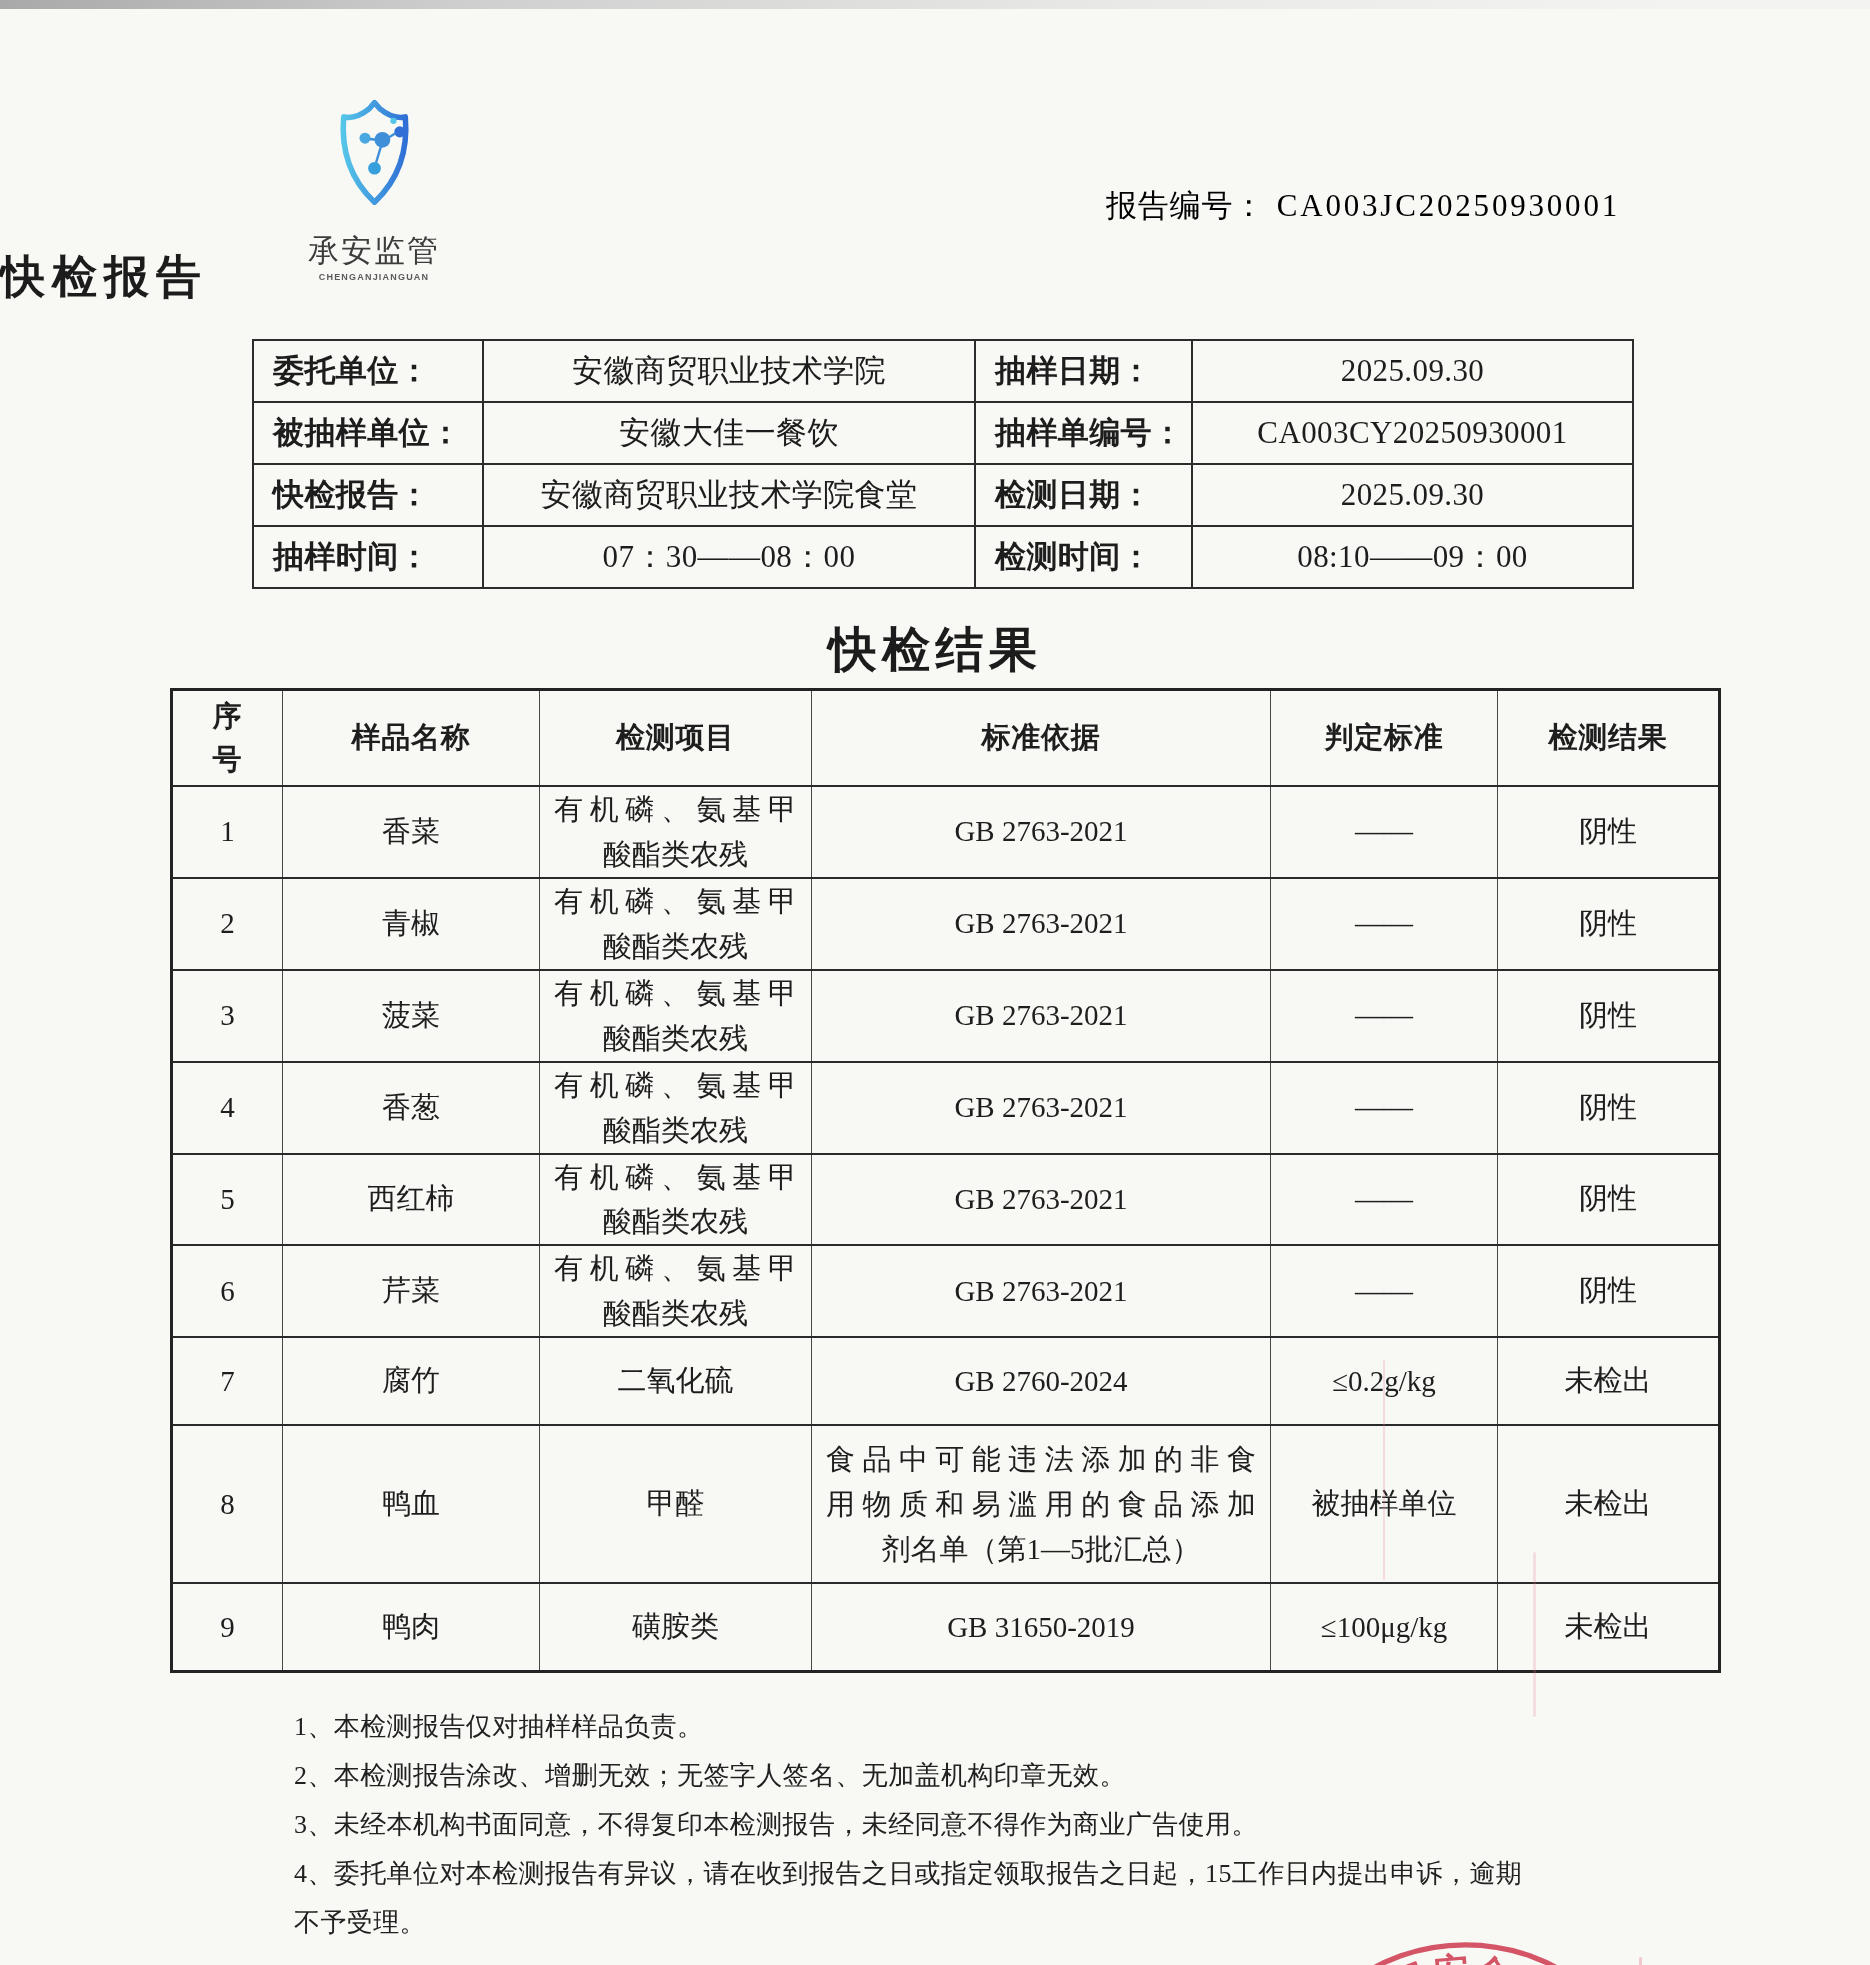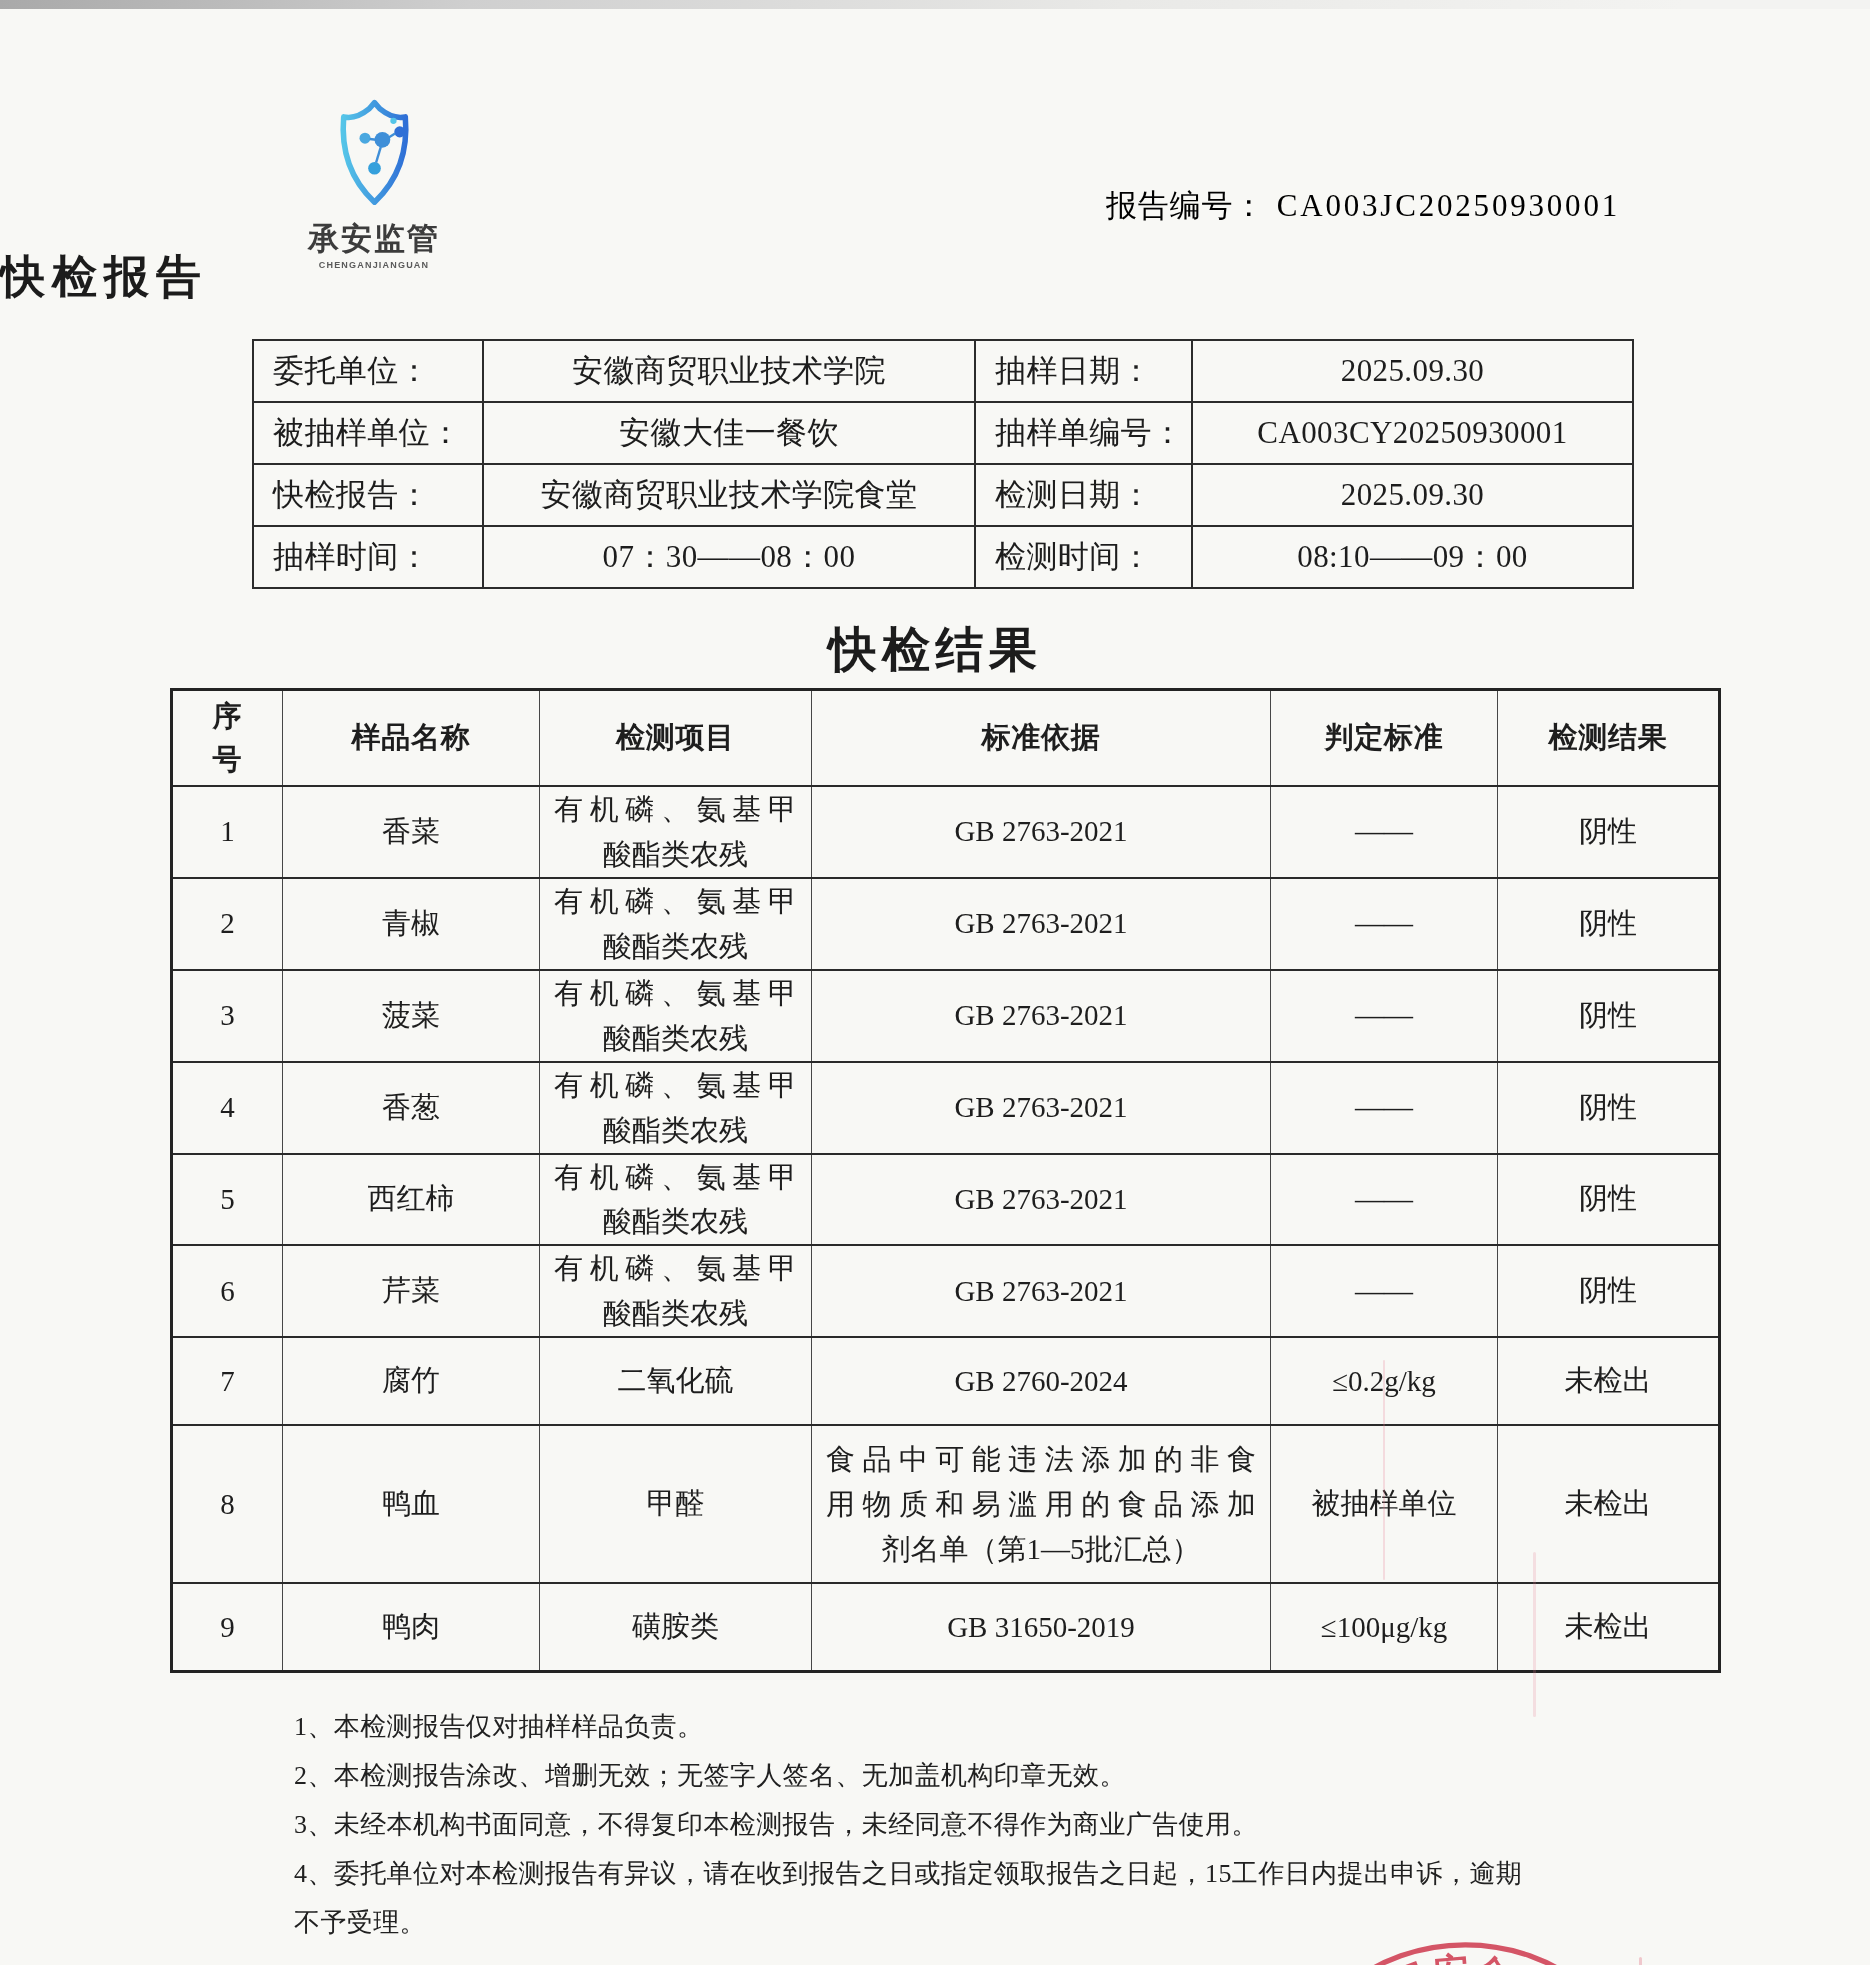--- a/index.html
+++ b/index.html
@@ -5,37 +5,37 @@
   html,body{margin:0;padding:0;background:#f6f6f3;}
   #page{position:relative;width:1871px;height:2644px;background:#f8f8f5;overflow:hidden;
         font-family:"Liberation Serif","DejaVu Serif",serif;color:#222;}
   .scan-strip{position:absolute;top:0;left:0;width:100%;height:9.4px;
         background:linear-gradient(to right,#a9a9a9,#cfcfcf 25%,#e9e9e7 60%,#f3f3f1 90%);}
   .scan-streak{position:absolute;border-radius:1.6px;}
 
   
   .logo{position:absolute;left:307px;top:98px;width:134px;text-align:center;}
   .logo svg{width:79px;height:112px;display:block;margin:0 auto;}
-  .logo-name{margin-top:8px;font-family:"Liberation Sans","DejaVu Sans",sans-serif;
-        font-weight:bold;font-size:31px;letter-spacing:2px;color:#3c3c3c;white-space:nowrap;}
+  .logo-name{margin-top:20px;font-family:"Liberation Sans","DejaVu Sans",sans-serif;
+        font-weight:normal;font-size:31px;letter-spacing:2px;color:#3c3c3c;white-space:nowrap;}
   .logo-sub{font-family:"Liberation Sans","DejaVu Sans",sans-serif;font-weight:bold;
         font-size:9px;letter-spacing:1.2px;color:#5a5a5a;white-space:nowrap;}
 
   .report-no{position:absolute;left:1106px;top:185px;font-size:31px;letter-spacing:0.8px;color:#000000;white-space:nowrap;}
   .report-no .val{margin-left:11.8px;letter-spacing:2.8px;}
 
   .doc-title{position:absolute;left:0;top:247px;width:100%;
         font-size:45px;font-weight:bold;letter-spacing:7px;color:#1c1c1c;}
 
   
   .info-table{position:absolute;left:252px;top:339px;width:1380px;border-collapse:collapse;
         table-layout:fixed;font-size:31px;color:#1d1d1d;}
   .info-table{border:2.8px solid #242424;}
   .info-table td{border:2px solid #2c2c2c;height:60px;padding:0 7.9px;vertical-align:middle;}
-  .info-table td.lbl{text-align:left;padding-left:19px;letter-spacing:0.4px;white-space:nowrap;}
+  .info-table td.lbl{text-align:left;padding-left:19px;letter-spacing:0.4px;white-space:nowrap;font-weight:bold;}
   .info-table td.val{text-align:center;letter-spacing:0.4px;}
 
   .results-heading{position:absolute;left:0;top:618px;width:100%;text-align:center;
         font-size:48px;font-weight:bold;letter-spacing:5.5px;color:#1c1c1c;}
 
   
   .results-table{position:absolute;left:170px;top:688px;width:1548px;border-collapse:collapse;
         table-layout:fixed;font-size:29px;color:#1e1e1e;}
   .results-table{border:3.5px solid #232323;}
   .results-table th,.results-table td{

